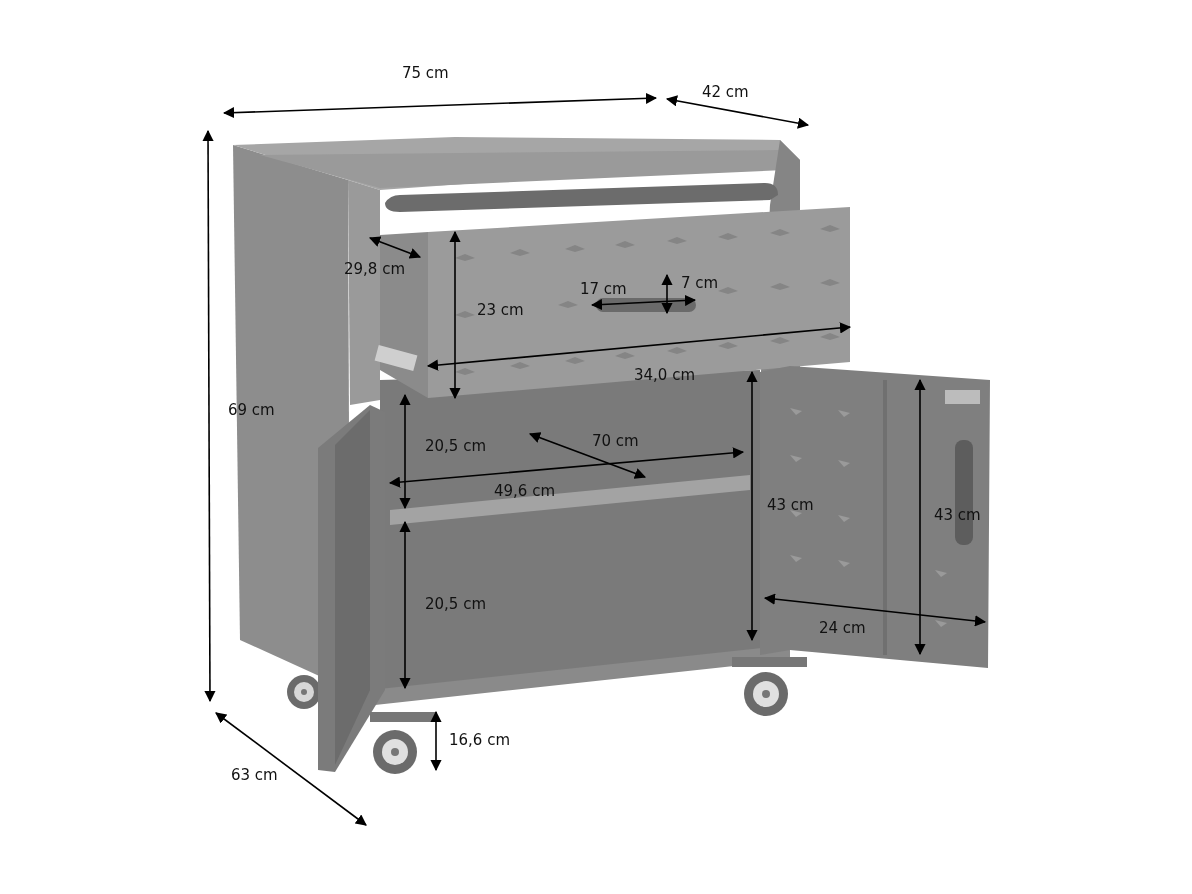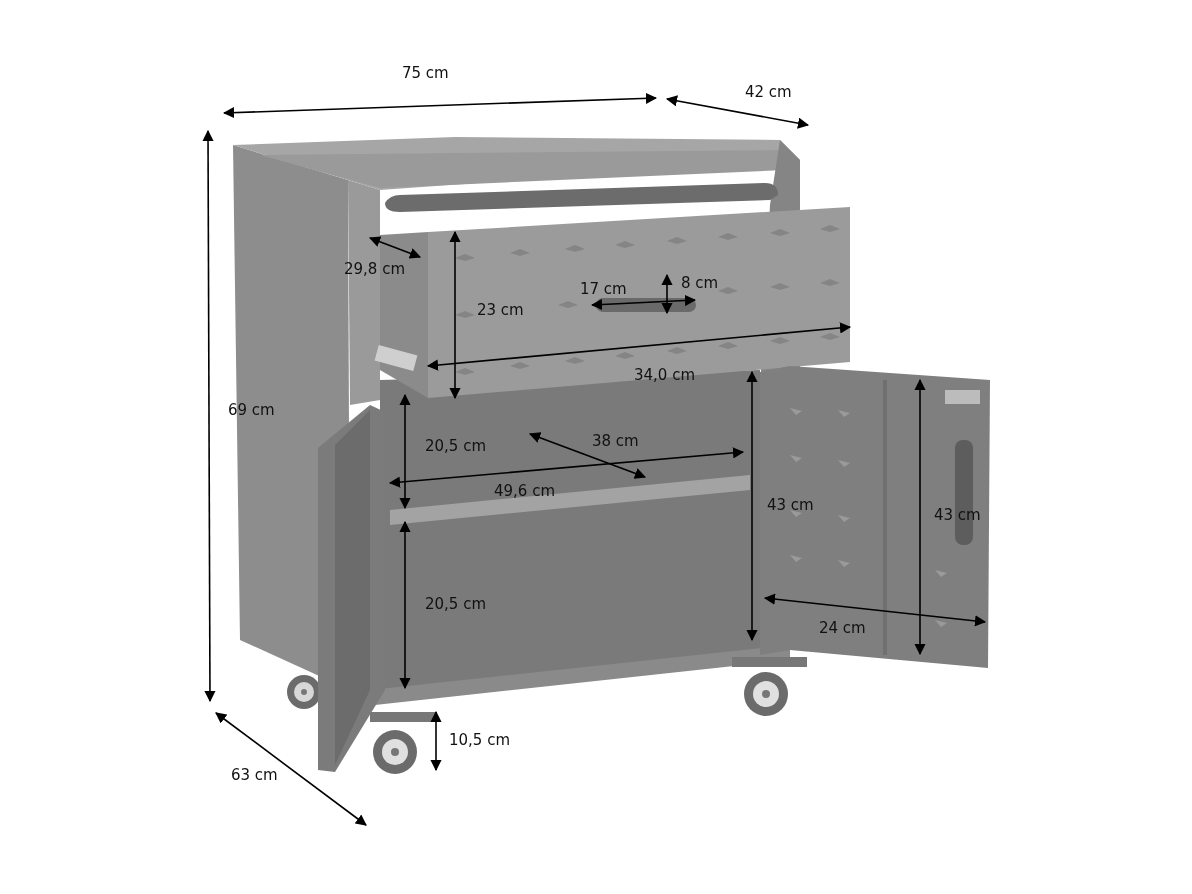--- a/index.html
+++ b/index.html
@@ -123,29 +123,29 @@
     <line x1="390" y1="483" x2="743" y2="452"></line>
     <line x1="405" y1="522" x2="405" y2="688"></line>
     <line x1="752" y1="372" x2="752" y2="640"></line>
     <line x1="920" y1="380" x2="920" y2="654"></line>
     <line x1="765" y1="598" x2="985" y2="622"></line>
     <line x1="436" y1="712" x2="436" y2="770"></line>
   </g>
 </svg>
 
 <span class="lbl" style="left:402px;top:66px">75 cm</span>
-<span class="lbl" style="left:745px;top:85px">42 cm</span>
+<span class="lbl" style="left:702px;top:85px">42 cm</span>
 <span class="lbl" style="left:228px;top:403px">69 cm</span>
 <span class="lbl" style="left:231px;top:768px">63 cm</span>
 <span class="lbl" style="left:344px;top:262px">29,8 cm</span>
 <span class="lbl" style="left:477px;top:303px">23 cm</span>
 <span class="lbl" style="left:580px;top:282px">17 cm</span>
-<span class="lbl" style="left:681px;top:276px">8 cm</span>
+<span class="lbl" style="left:681px;top:276px">7 cm</span>
 <span class="lbl" style="left:634px;top:368px">34,0 cm</span>
 <span class="lbl" style="left:425px;top:439px">20,5 cm</span>
-<span class="lbl" style="left:592px;top:434px">38 cm</span>
+<span class="lbl" style="left:592px;top:434px">70 cm</span>
 <span class="lbl" style="left:494px;top:484px">49,6 cm</span>
 <span class="lbl" style="left:425px;top:597px">20,5 cm</span>
 <span class="lbl" style="left:767px;top:498px">43 cm</span>
 <span class="lbl" style="left:934px;top:508px">43 cm</span>
 <span class="lbl" style="left:819px;top:621px">24 cm</span>
-<span class="lbl" style="left:449px;top:733px">10,5 cm</span>
+<span class="lbl" style="left:449px;top:733px">16,6 cm</span>
 </div>
 
 </body></html>

